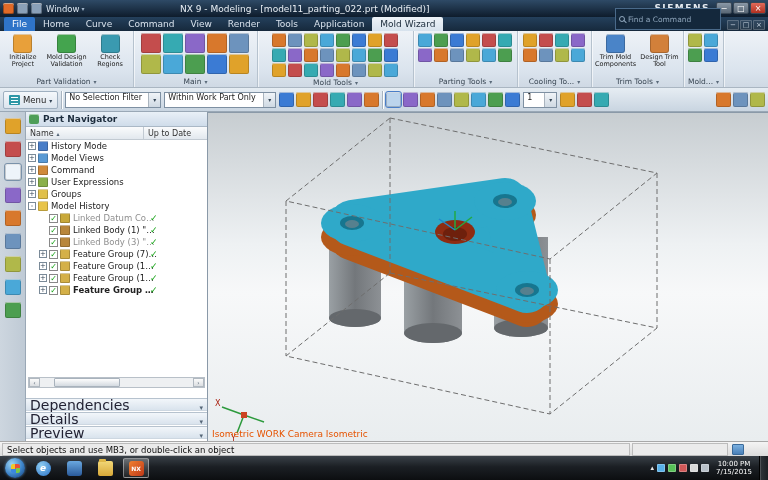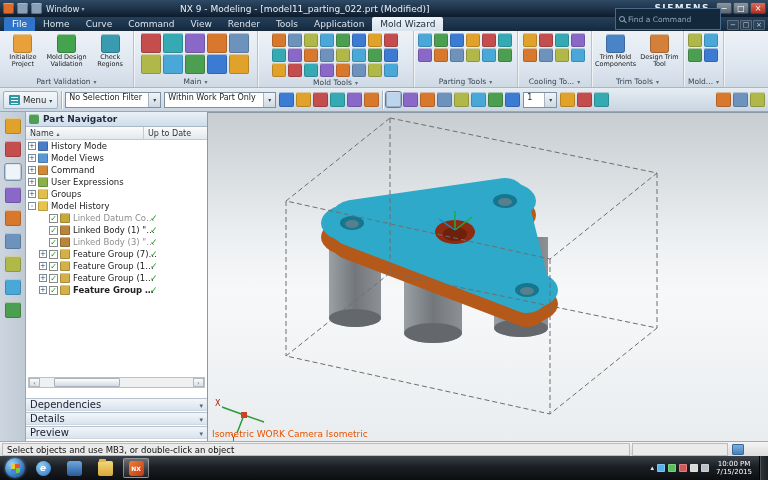--- a/index.html
+++ b/index.html
@@ -79,21 +79,21 @@
   .nicon{width:10px;height:10px;border-radius:1px;margin-right:3px;box-shadow:inset 0 1px 0 rgba(255,255,255,.5),inset 0 0 0 1px rgba(0,0,0,.2)}
   .lbl{overflow:hidden;max-width:84px;text-overflow:ellipsis}
   .tree-row.dim .lbl{color:#8f8f8f}
   .tree-row.bold .lbl{font-weight:bold}
   .utd{position:absolute;left:124px;top:0;height:12px;line-height:12px}
   .utd::before{content:"✓";color:#12a012;font-weight:bold;font-size:9px}
   .hscroll{position:absolute;left:2px;right:2px;top:265px;height:11px;background:#eef0f2;border:1px solid #b8c0c8;display:flex;align-items:center}
   .harrow{width:11px;height:9px;background:linear-gradient(#fafafa,#dcdfe2);border:1px solid #b0b8c0;font-size:6px;line-height:8px;text-align:center;color:#456}
   .hthumb{width:66px;height:9px;margin-left:14px;background:linear-gradient(#fdfdfd,#d4dae0);border:1px solid #a8b2bc;border-radius:1px}
   .hspacer{flex:1}
-  .pn-sec{position:absolute;left:0;right:0;height:13px;background:linear-gradient(#f2f6fa,#d9e3ed);border-top:1px solid #b6c2ce;border-bottom:1px solid #cdd7e1;display:flex;align-items:center;justify-content:space-between;padding:0 4px;font-size:10px;color:#223}
+  .pn-sec{position:absolute;left:0;right:0;height:13px;background:linear-gradient(#f2f6fa,#d9e3ed);border-top:1px solid #b6c2ce;border-bottom:1px solid #cdd7e1;display:flex;align-items:center;justify-content:space-between;padding:0 4px;font-size:14px;color:#223}
   .pn-sec .chev::after{content:"▾";font-size:7px;color:#567}
 
   
   .viewport{position:absolute;left:208px;top:112px;width:560px;height:329px;background:linear-gradient(180deg,#c7cdd1 0%,#eef1f3 40%,#f7f8f9 55%,#e9edef 100%);border-top:1px solid #8a99a8;overflow:hidden}
   .viewport svg{position:absolute;left:0;top:0}
   .vp-hint{position:absolute;left:4px;bottom:2px;color:#e65300;font-size:9px;white-space:nowrap}
 
   
   .statusbar{position:absolute;left:0;top:441px;width:768px;height:15px;background:linear-gradient(#f4f4f4,#dcdcdc);border-top:1px solid #a8a8a8;display:flex;align-items:center;font-size:8.5px;color:#111}
   .msg{flex:0 0 628px;height:13px;line-height:12px;margin-left:2px;border:1px solid #bcbcbc;background:#ebebeb;padding:0 4px;white-space:nowrap;overflow:hidden}

